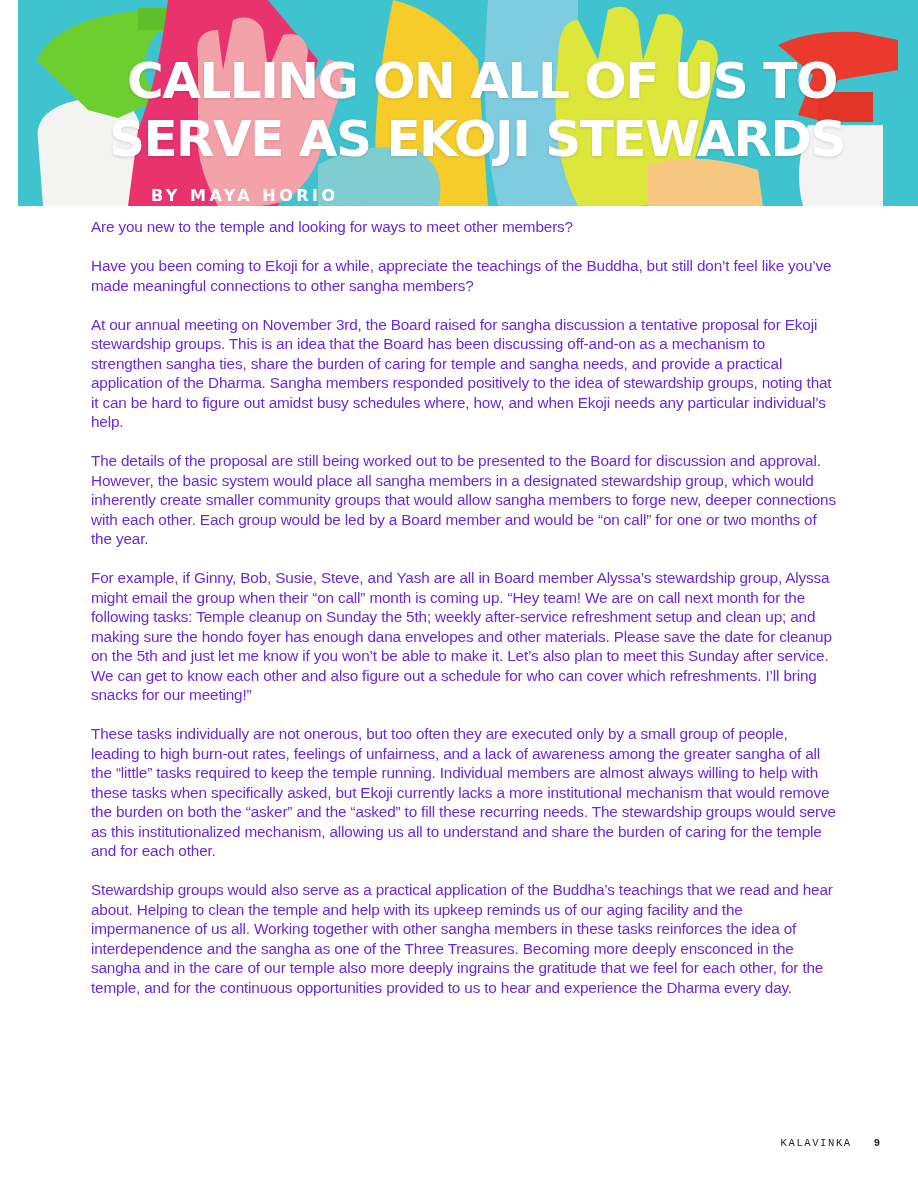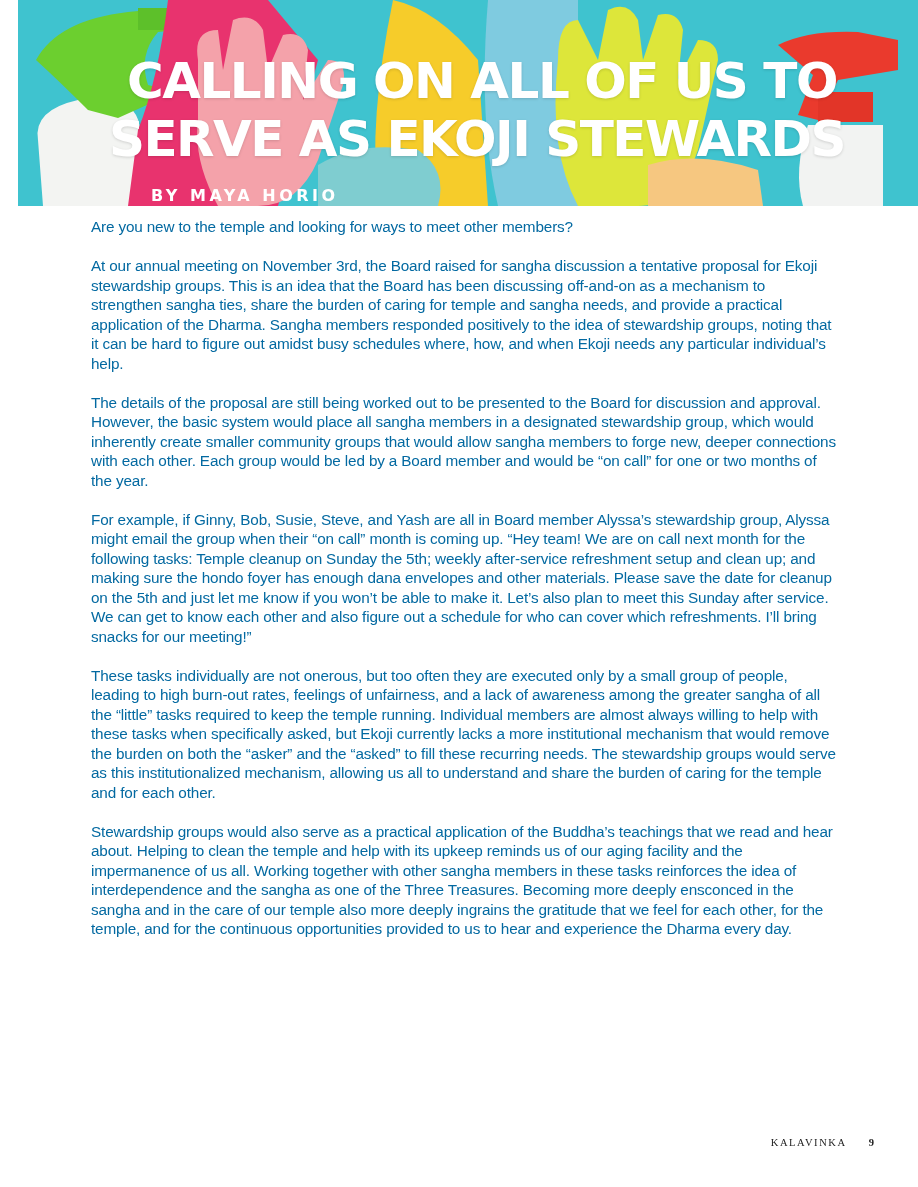--- a/index.html
+++ b/index.html
@@ -21,27 +21,27 @@
   }
   .title .l1 { display: block; padding-left: 10px; }
   .title .l2 { display: block; }
   .byline {
     position: absolute; left: 133px; top: 186px; color: #ffffff;
     font-family: "DejaVu Sans", sans-serif; font-weight: bold; font-size: 16px;
     letter-spacing: 3.5px;
   }
   .article {
     position: absolute; left: 91px; top: 217px; width: 745px;
-    font-size: 15.3px; line-height: 19.5px; color: #0369a1;
+    font-size: 15.3px; line-height: 19.5px; color: #6d28d9;
     letter-spacing: -0.15px;
   }
   .article p { margin: 0 0 19.5px 0; }
   .footer {
-    position: absolute; top: 1137px; right: 44px;
-    font-family: Liberation Serif, serif; font-size: 10.5px; letter-spacing: 1.6px; color: #222;
+    position: absolute; top: 1137px; right: 38px;
+    font-family: Liberation Mono, monospace; font-size: 10.5px; letter-spacing: 1.6px; color: #222;
   }
   .footer .pg { font-weight: bold; margin-left: 22px; letter-spacing: 0; }
 </style>
 </head>
 <body>
 
 <div class="banner">
   <svg width="918" height="206" viewBox="0 0 918 206">
 
     <path d="M20 140 Q15 110 60 100 L100 100 Q125 110 122 140 L125 206 L25 206 Z" fill="#f3f4f2"></path>
@@ -68,20 +68,21 @@
   </svg>
   <div class="title">
     <span class="l1">CALLING ON ALL OF US TO</span>
     <span class="l2">SERVE AS EKOJI STEWARDS</span>
   </div>
   <div class="byline">BY MAYA HORIO</div>
 </div>
 
 <div class="article">
   <p>Are you new to the temple and looking for ways to meet other members?</p>
+  <p>Have you been coming to Ekoji for a while, appreciate the teachings of the Buddha, but still don’t feel like you’ve made meaningful connections to other sangha members?</p>
   <p>At our annual meeting on November 3rd, the Board raised for sangha discussion a tentative proposal for Ekoji stewardship groups. This is an idea that the Board has been discussing off-and-on as a mechanism to strengthen sangha ties, share the burden of caring for temple and sangha needs, and provide a practical application of the Dharma. Sangha members responded positively to the idea of stewardship groups, noting that it can be hard to figure out amidst busy schedules where, how, and when Ekoji needs any particular individual’s help.</p>
   <p>The details of the proposal are still being worked out to be presented to the Board for discussion and approval. However, the basic system would place all sangha members in a designated stewardship group, which would inherently create smaller community groups that would allow sangha members to forge new, deeper connections with each other. Each group would be led by a Board member and would be “on call” for one or two months of the year.</p>
   <p>For example, if Ginny, Bob, Susie, Steve, and Yash are all in Board member Alyssa’s stewardship group, Alyssa might email the group when their “on call” month is coming up. “Hey team! We are on call next month for the following tasks: Temple cleanup on Sunday the 5th; weekly after-service refreshment setup and clean up; and making sure the hondo foyer has enough dana envelopes and other materials. Please save the date for cleanup on the 5th and just let me know if you won’t be able to make it. Let’s also plan to meet this Sunday after service. We can get to know each other and also figure out a schedule for who can cover which refreshments. I’ll bring snacks for our meeting!”</p>
   <p>These tasks individually are not onerous, but too often they are executed only by a small group of people, leading to high burn-out rates, feelings of unfairness, and a lack of awareness among the greater sangha of all  the “little” tasks required to keep the temple running. Individual members are almost always willing to help with these tasks when specifically asked, but Ekoji currently lacks a more institutional mechanism that would remove the burden on both the “asker” and the “asked” to fill these recurring needs. The stewardship groups would serve as this institutionalized mechanism, allowing us all to understand and share the burden of caring for the temple and for each other.</p>
   <p>Stewardship groups would also serve as a practical application of the Buddha’s teachings that we read and hear about. Helping to clean the temple and help with its upkeep reminds us of our aging facility and the impermanence of us all. Working together with other sangha members in these tasks reinforces the idea of interdependence and the sangha as one of the Three Treasures. Becoming more deeply ensconced in the sangha and in the care of our temple also more deeply ingrains the gratitude that we feel for each other, for the temple, and for the continuous opportunities provided to us to hear and experience the Dharma every day.</p>
 </div>
 
 <div class="footer">
   <span>KALAVINKA</span><span class="pg">9</span>
 </div>

